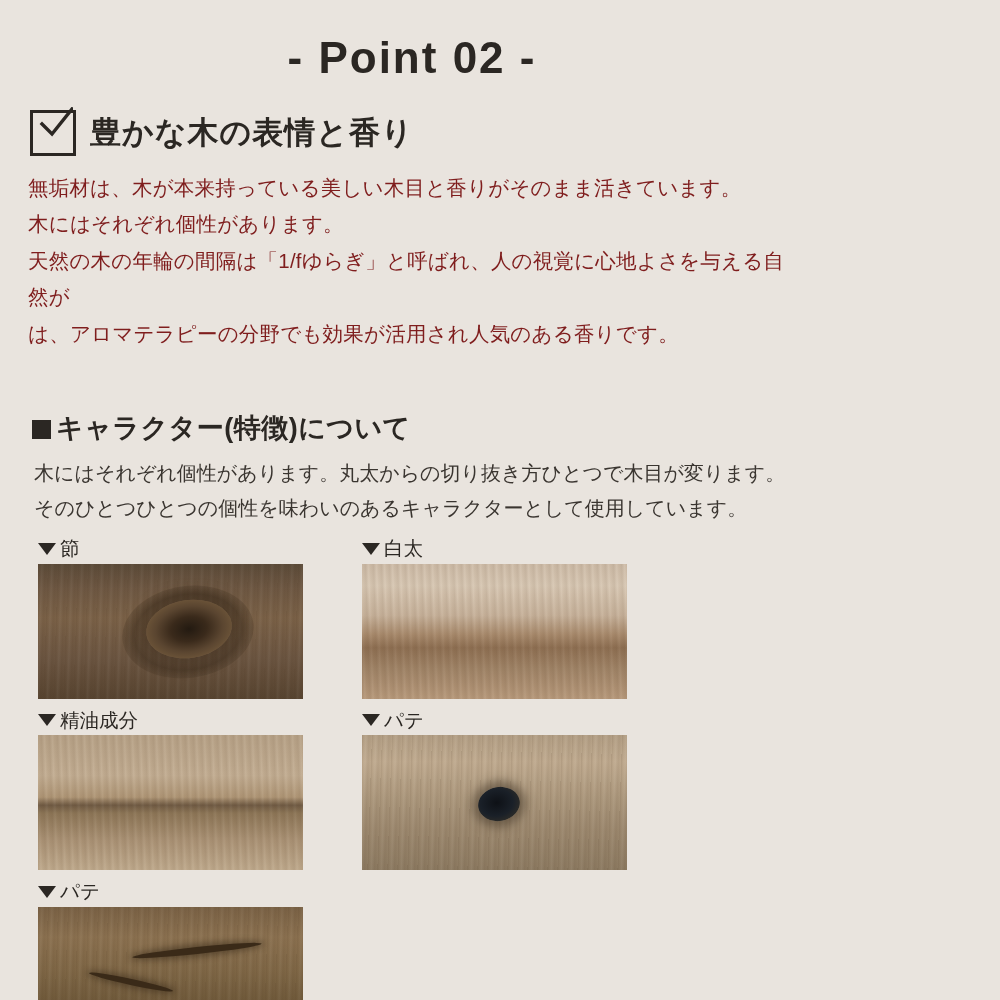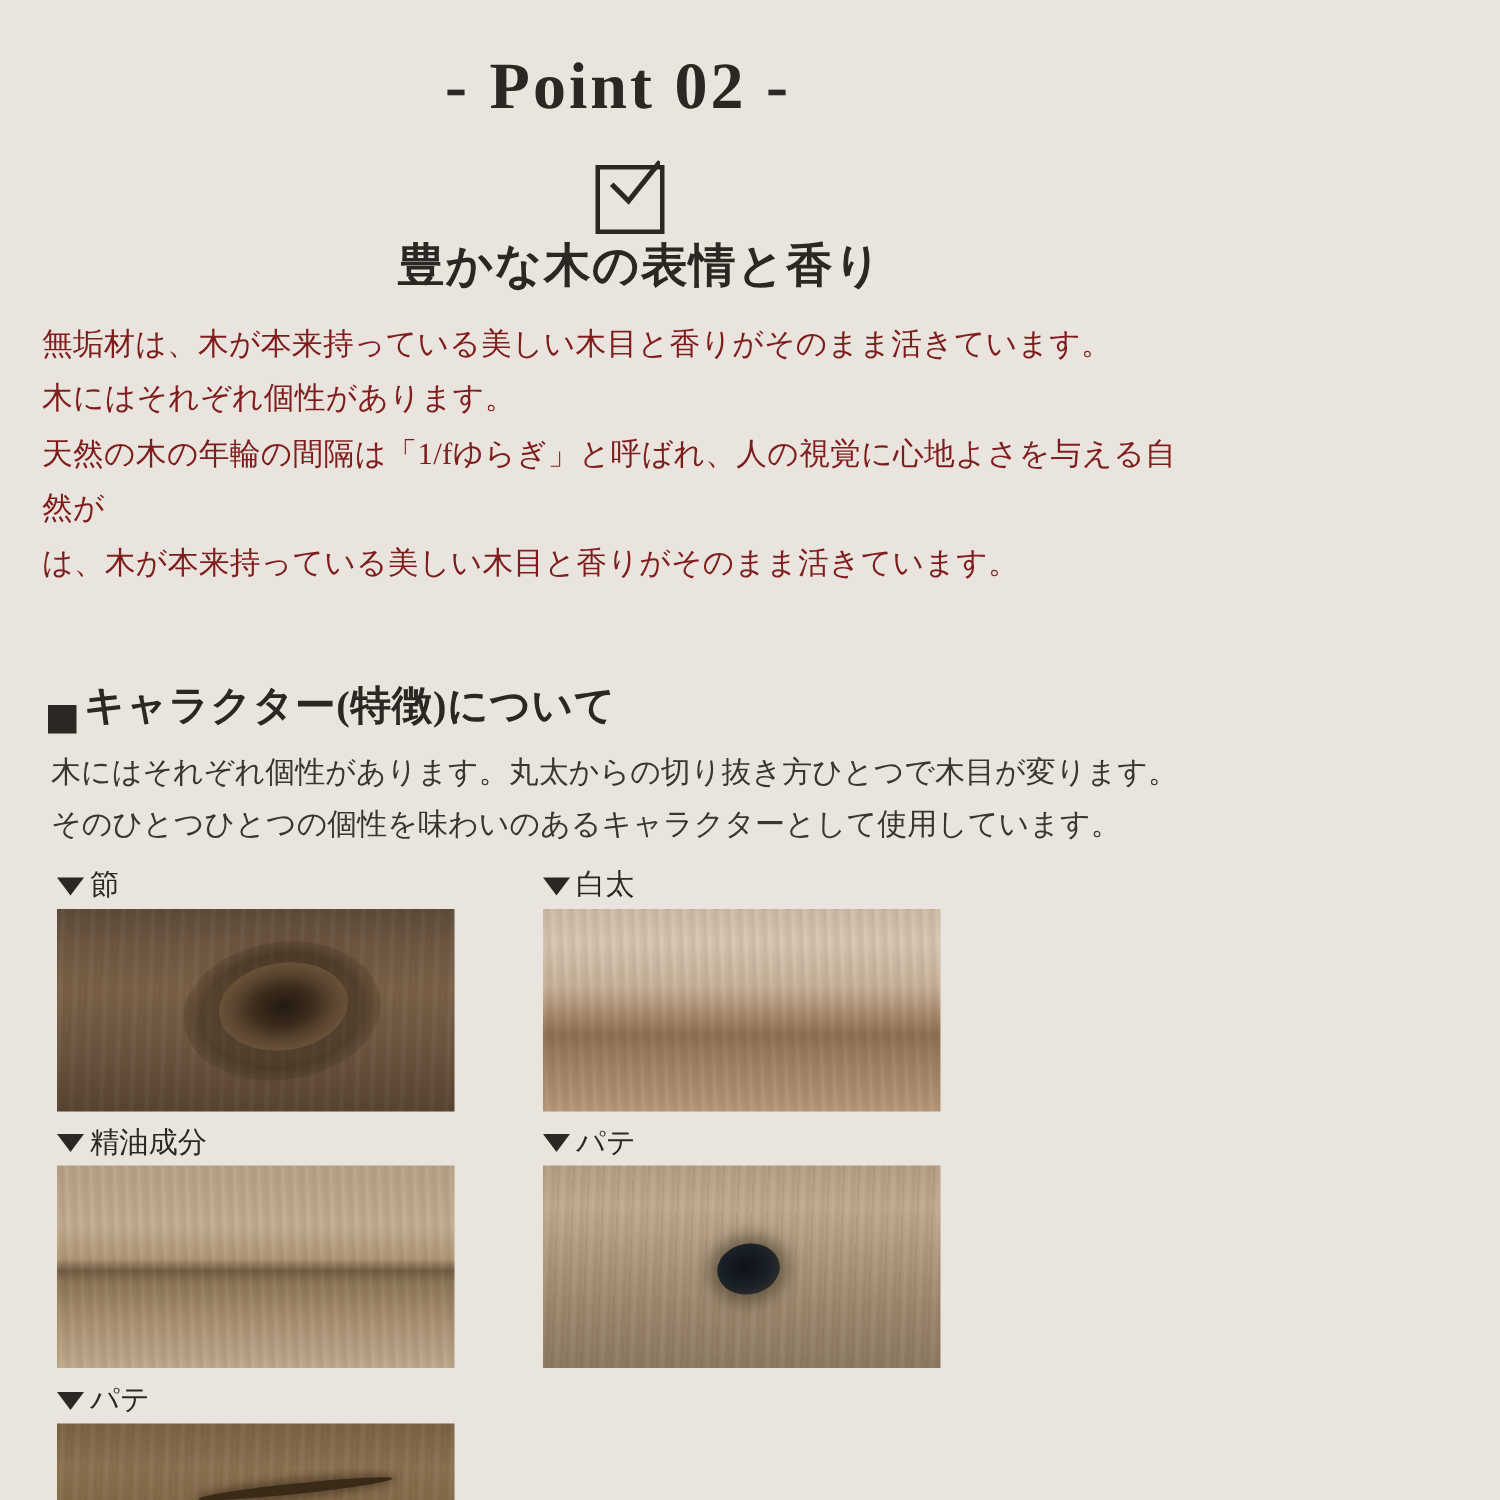--- a/index.html
+++ b/index.html
@@ -12,36 +12,34 @@
     background: #e9e4de;
     font-family: "Liberation Sans", sans-serif;
     color: #2e2a26;
     overflow: hidden;
   }
   .page {
     position: relative;
     width: 824px;
     height: 1000px;
     box-sizing: border-box;
-    font-family: Liberation Serif, serif;
   }
   .title {
     text-align: center;
     font-size: 44px;
     font-weight: bold;
     letter-spacing: 2px;
     color: #2b2723;
     padding-top: 36px;
     line-height: 1;
   }
   .section-head {
     display: flex;
     align-items: center;
     margin: 30px 0 0 30px;
-    flex-direction: column;
   }
   .check-box {
     width: 40px;
     height: 40px;
     border: 3px solid #2b2723;
     position: relative;
     flex: 0 0 auto;
     margin-right: 14px;
   }
   .check-box .tick {
@@ -62,21 +60,21 @@
     font-size: 20.5px;
     line-height: 1.78;
     color: #7f1d1d;
     letter-spacing: 0.2px;
   }
   .body-text p {
     margin: 0;
   }
   .char-head {
     display: flex;
-    align-items: flex-end;
+    align-items: center;
     margin: 58px 0 0 32px;
   }
   .square-bullet {
     width: 19px;
     height: 19px;
     background: #2b2723;
     margin-right: 5px;
     flex: 0 0 auto;
     position: relative;
     top: 1px;
@@ -256,21 +254,21 @@
         <path d="M3 17 L13 27 L33 2" fill="none" stroke="#2b2723" stroke-width="3.4" stroke-linecap="square"></path>
       </svg>
     </div>
     <div class="section-head-text">豊かな木の表情と香り</div>
   </div>
 
   <div class="body-text">
     <p>無垢材は、木が本来持っている美しい木目と香りがそのまま活きています。</p>
     <p>木にはそれぞれ個性があります。</p>
     <p>天然の木の年輪の間隔は「1/fゆらぎ」と呼ばれ、人の視覚に心地よさを与える自然が</p>
-    <p>は、木が本来持っている美しい木目と香りがそのまま活きています。</p>
+    <p>は、アロマテラピーの分野でも効果が活用され人気のある香りです。</p>
   </div>
 
   <div class="char-head">
     <span class="square-bullet"></span>
     <span class="char-head-text">キャラクター(特徴)について</span>
   </div>
 
   <div class="char-text">
     <p>木にはそれぞれ個性があります。丸太からの切り抜き方ひとつで木目が変ります。</p>
     <p>そのひとつひとつの個性を味わいのあるキャラクターとして使用しています。</p>

